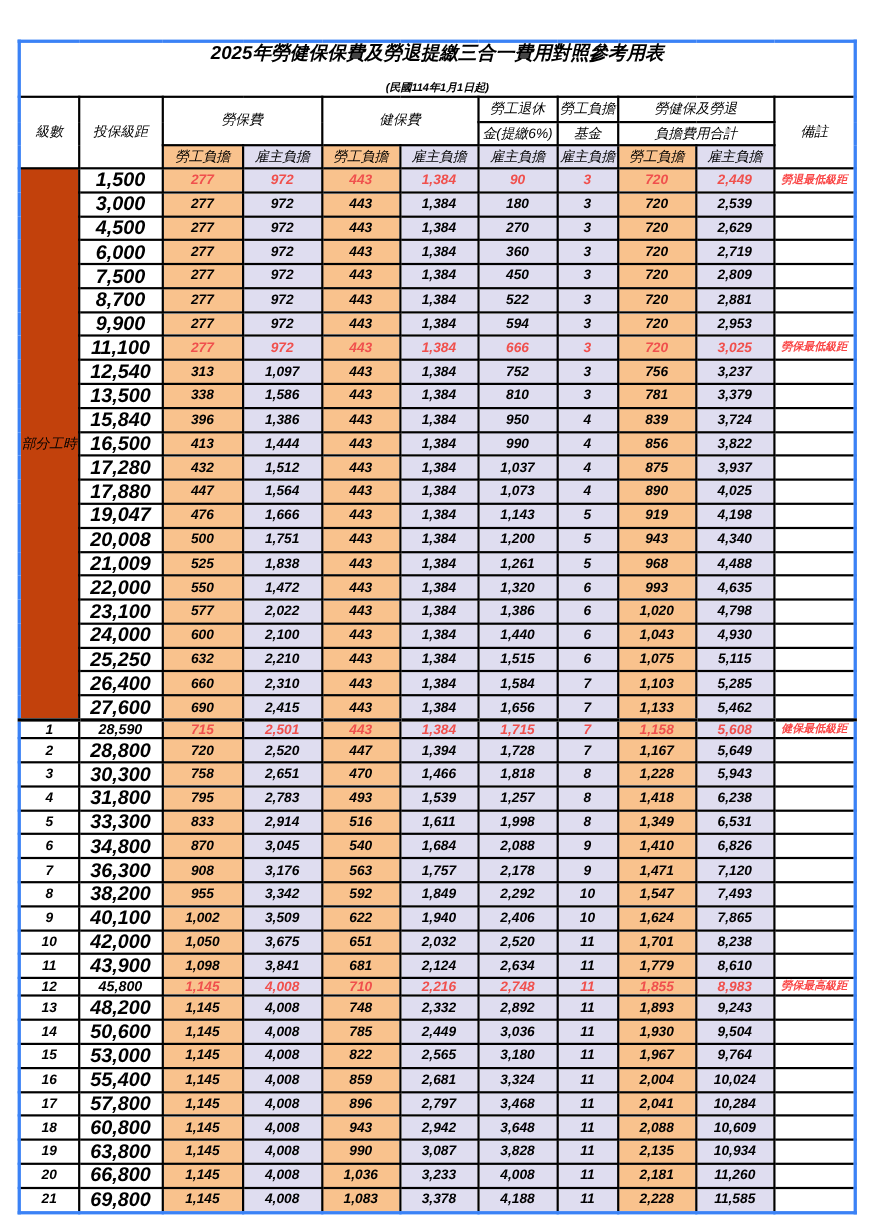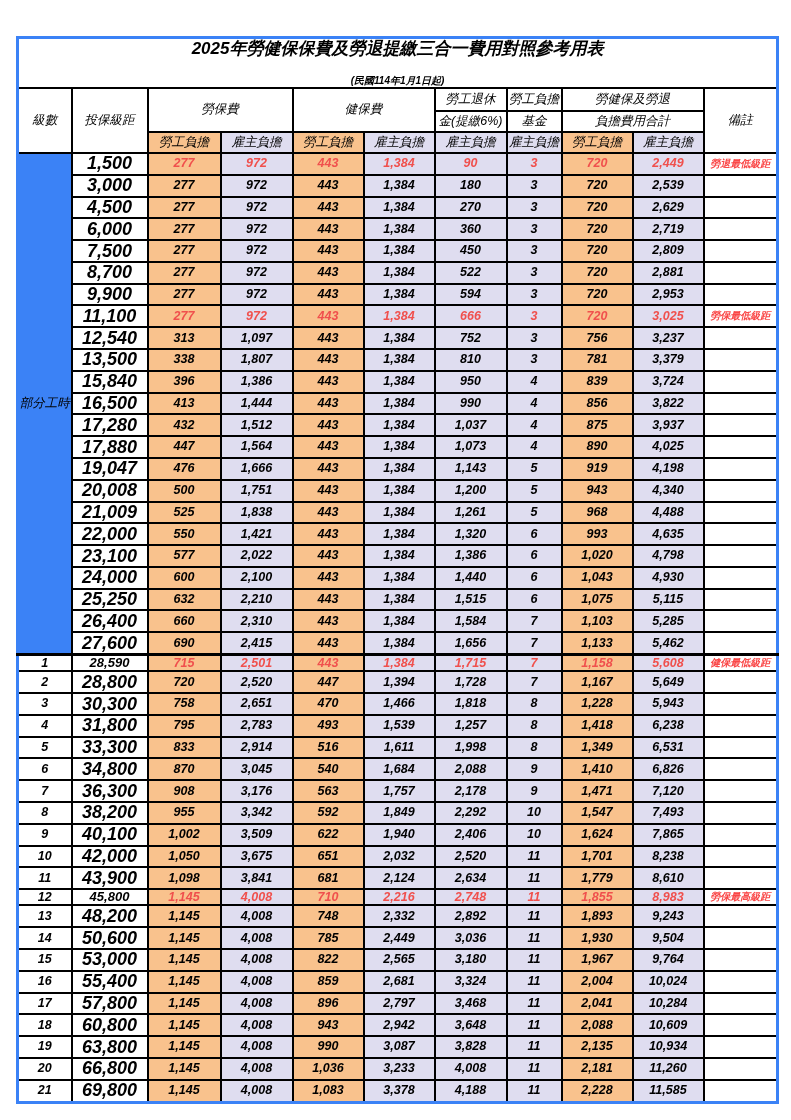--- a/index.html
+++ b/index.html
@@ -29,21 +29,21 @@
   .er-bg{background:#dfddf0;}
   
   .lvl{font-size:12.5px;font-weight:600;background:#fff;}
   .bracket{font-size:18px;font-weight:600;background:#fff;}
   .bracket-em{font-size:13px;font-weight:700;}
   .val{font-size:12.5px;font-weight:600;}
   .remark-cell{font-size:10px;font-weight:700;color:#fa4747;background:#fff;padding:0 1px;}
   tr.red-row td.val{color:#f0504d;}
   tr.red-row td.bracket{color:#000;}
   tr.section-divider td{border-top:3px solid #000;}
-  .part-time-cell{font-size:12.5px;font-weight:400;background:#3b82f6;letter-spacing:0px;}
+  .part-time-cell{font-size:12.5px;font-weight:400;background:#c2410c;letter-spacing:0px;}
 </style>
 </head>
 <body>
 
 <div class="sheet">
   <table>
     <colgroup>
       <col style="width:54px">
         <col style="width:76px">
         <col style="width:73px">
@@ -194,21 +194,21 @@
           <td class="val er-bg">1,384</td>
           <td class="val er-bg">752</td>
           <td class="val er-bg">3</td>
           <td class="val emp-bg">756</td>
           <td class="val er-bg">3,237</td>
           <td class="remark-cell"></td>
         </tr>
         <tr>
           <td class="bracket">13,500</td>
           <td class="val emp-bg">338</td>
-          <td class="val er-bg">1,807</td>
+          <td class="val er-bg">1,586</td>
           <td class="val emp-bg">443</td>
           <td class="val er-bg">1,384</td>
           <td class="val er-bg">810</td>
           <td class="val er-bg">3</td>
           <td class="val emp-bg">781</td>
           <td class="val er-bg">3,379</td>
           <td class="remark-cell"></td>
         </tr>
         <tr>
           <td class="bracket">15,840</td>
@@ -290,21 +290,21 @@
           <td class="val er-bg">1,384</td>
           <td class="val er-bg">1,261</td>
           <td class="val er-bg">5</td>
           <td class="val emp-bg">968</td>
           <td class="val er-bg">4,488</td>
           <td class="remark-cell"></td>
         </tr>
         <tr>
           <td class="bracket">22,000</td>
           <td class="val emp-bg">550</td>
-          <td class="val er-bg">1,421</td>
+          <td class="val er-bg">1,472</td>
           <td class="val emp-bg">443</td>
           <td class="val er-bg">1,384</td>
           <td class="val er-bg">1,320</td>
           <td class="val er-bg">6</td>
           <td class="val emp-bg">993</td>
           <td class="val er-bg">4,635</td>
           <td class="remark-cell"></td>
         </tr>
         <tr>
           <td class="bracket">23,100</td>

